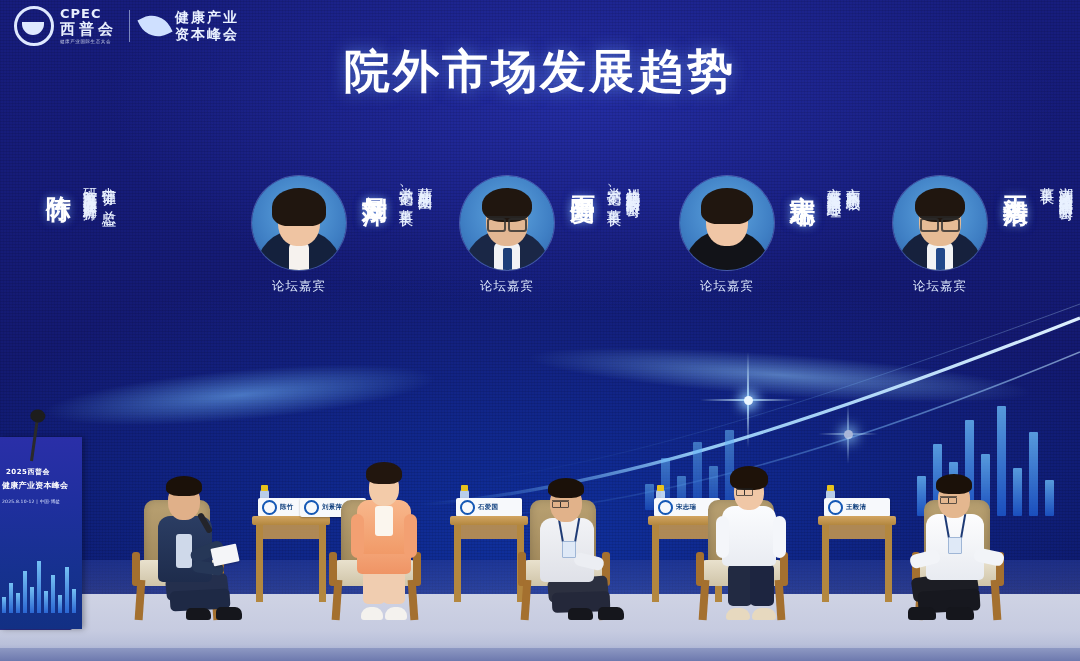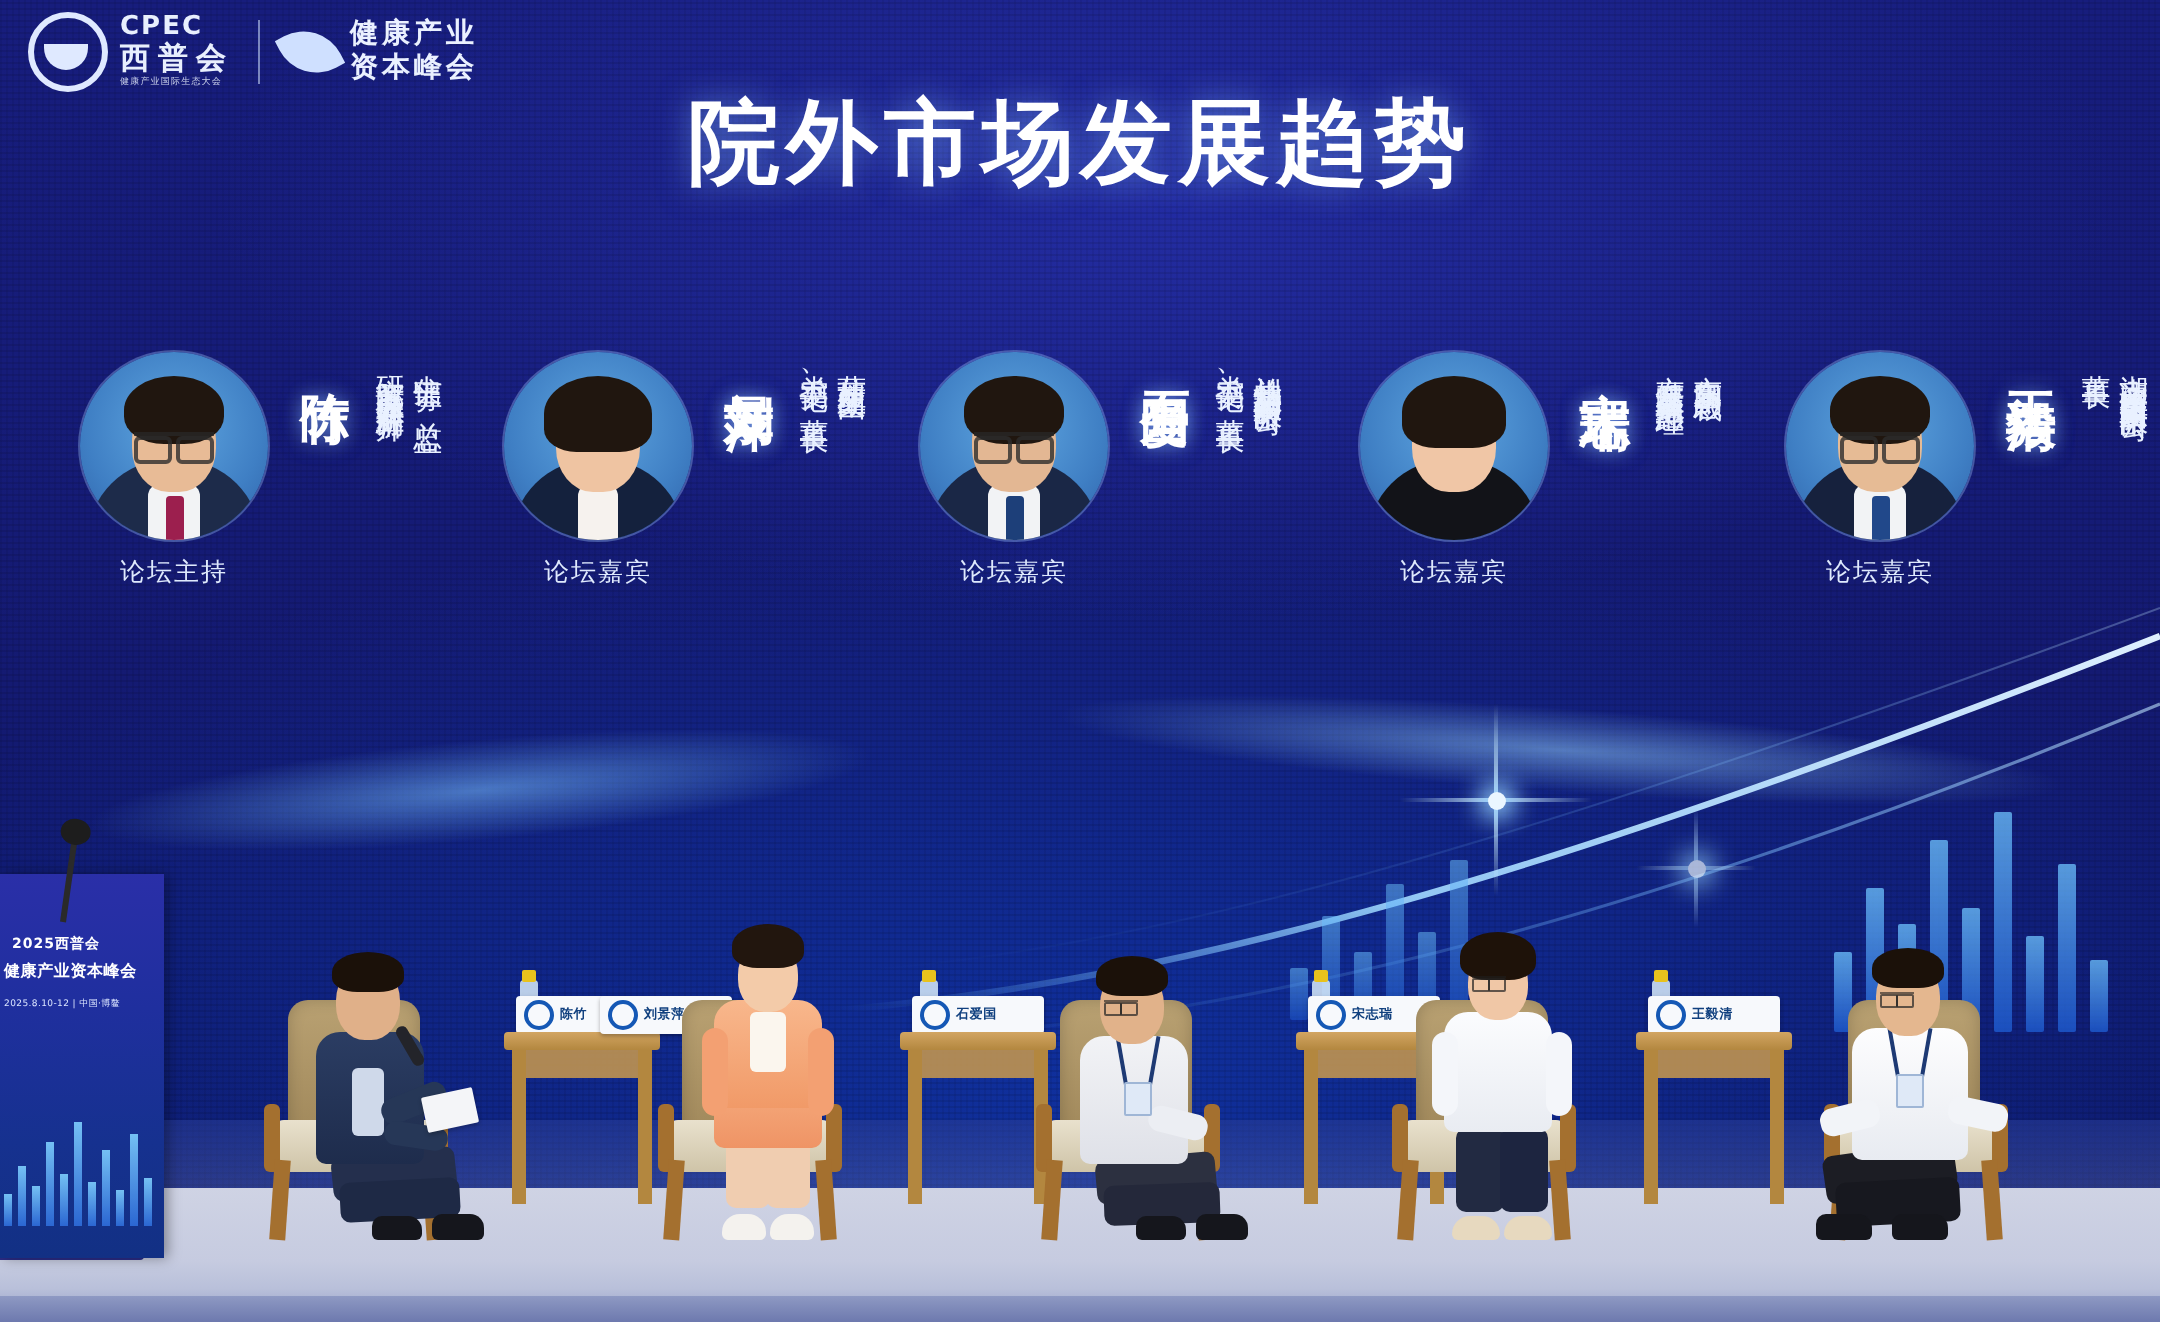--- a/index.html
+++ b/index.html
@@ -250,31 +250,20 @@
     </div>
   </div>
 
   <div id="title-wrap">
     <div id="title-2">院外市场发展趋势</div>
   </div>
 
   <div id="panelists">
 
     <div class="panelist" style="left:40px;">
-      <div class="p-photo-col">
-        <div class="portrait">
-          <span class="body" style="background:#1d2b4a"></span>
-          <span class="shirt"></span>
-          <span class="tie" style="background:#9c1f4e"></span>
-          <span class="head" style="background:#e8bb96"></span>
-          <span class="hair"></span>
-          <span class="glasses"></span>
-        </div>
-        <div class="p-role">论坛主持</div>
-      </div>
       <div class="p-name">陈竹</div>
       <div class="p-titles">
         <div class="p-title-line">中信证券 总监</div>
         <div class="p-title-line">研究部首席医疗健康产业分析师</div>
       </div>
     </div>
 
     <div class="panelist" style="left:252px;">
       <div class="p-photo-col">
         <div class="portrait">

